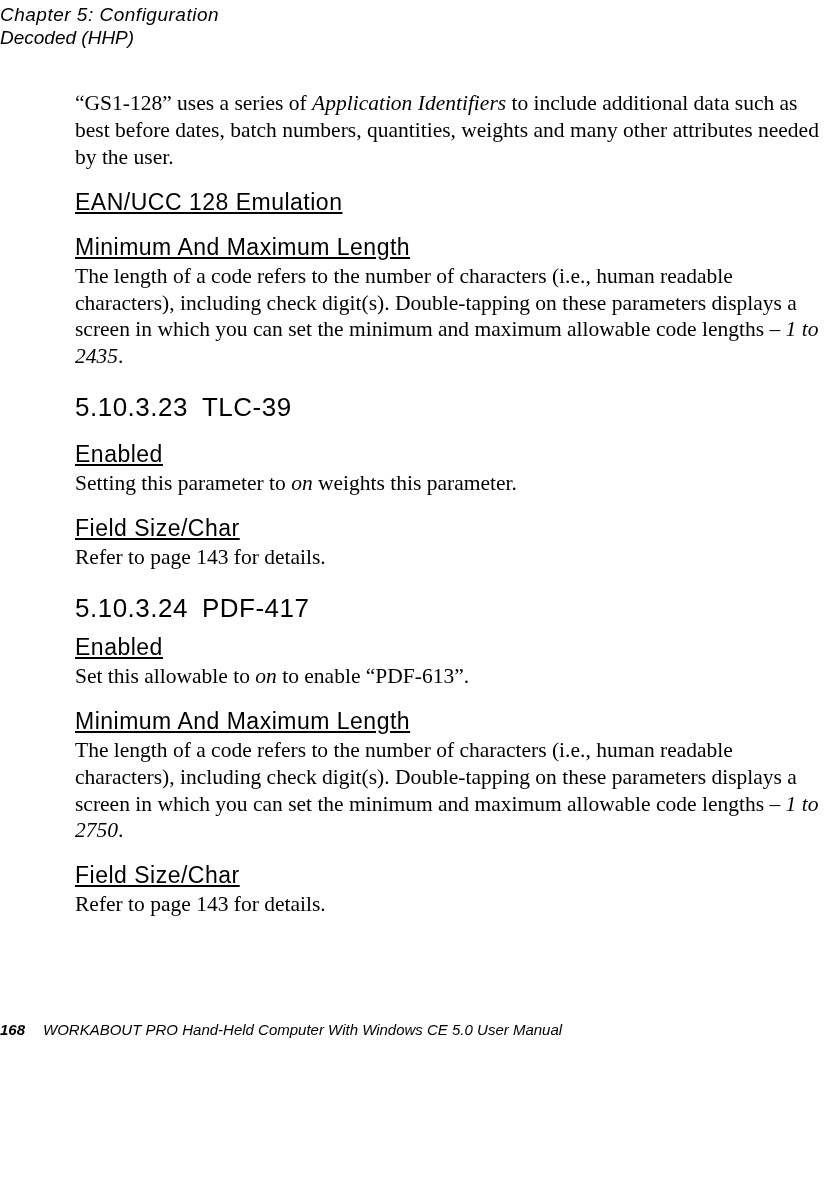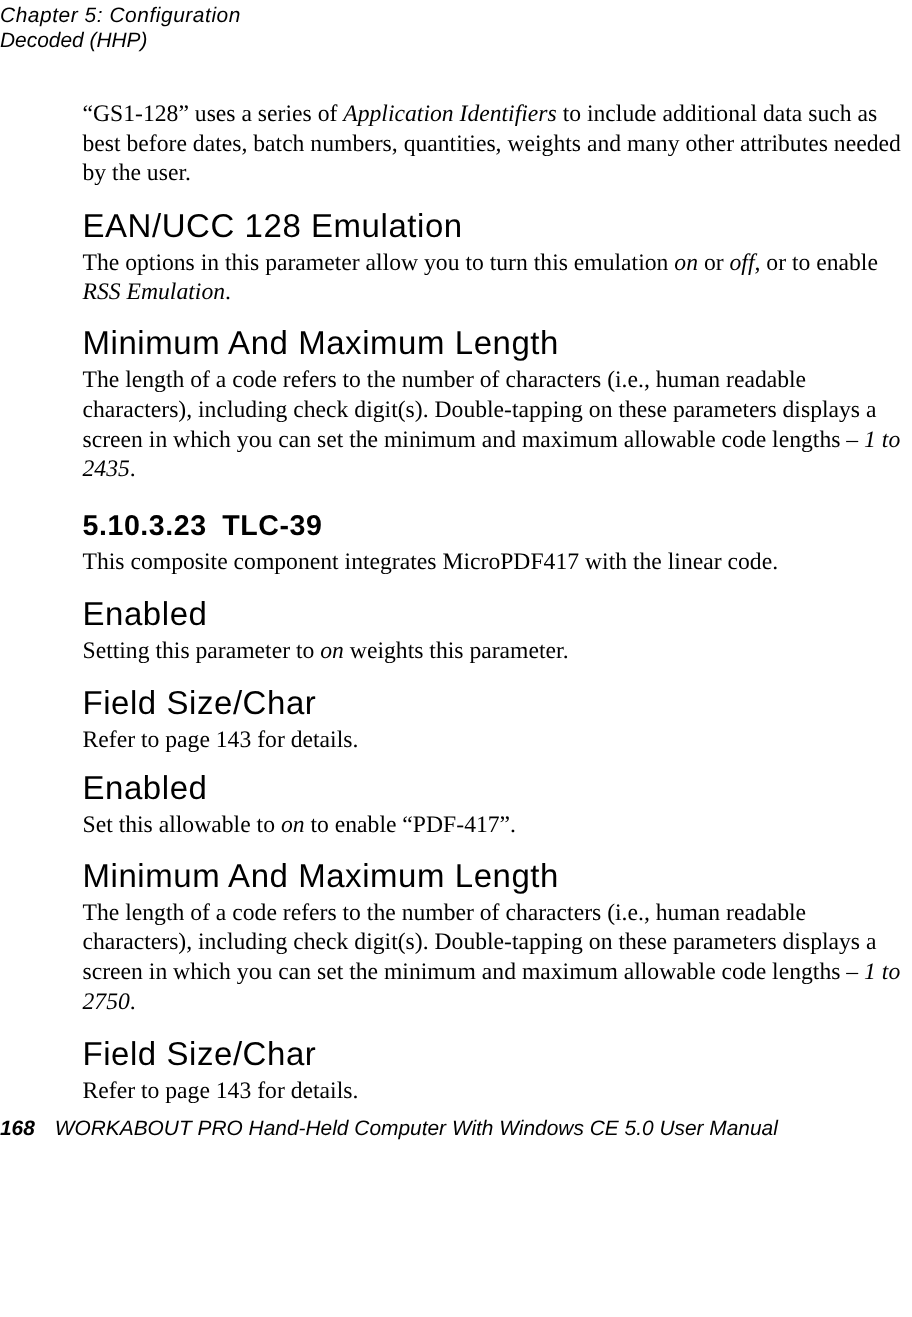--- a/index.html
+++ b/index.html
@@ -43,43 +43,44 @@
     }
     .body-text {
       font-size: 21.5px;
       line-height: 1.25;
       margin: 0 0 14px 0;
     }
     .italic { font-style: italic; }
     .h-sub {
       font-family: "Trebuchet MS", "Lucida Sans", Arial, sans-serif;
       font-weight: normal;
-      font-size: 30px;
+      font-size: 23px;
       margin: 18px 0 2px 0;
       letter-spacing: 0.5px;
       font-stretch: condensed;
+      text-decoration: underline;
     }
     .h-section {
       font-family: "Trebuchet MS", "Lucida Sans", Arial, sans-serif;
-      font-weight: bold;
+      font-weight: normal;
       font-size: 26px;
       margin: 22px 0 4px 0;
       letter-spacing: 0.5px;
       font-stretch: condensed;
     }
     .h-section .num {
       margin-right: 14px;
     }
     .footer {
       position: absolute;
       bottom: 28px;
       left: 0;
       font-family: Arial, Helvetica, sans-serif;
       font-style: italic;
-      font-size: 19px;
+      font-size: 15px;
     }
     .footer .pagenum {
       font-weight: bold;
       margin-right: 18px;
     }
   </style>
 </head>
 <body>
 
 <div class="page">
@@ -89,46 +90,45 @@
     <div class="line2">Decoded (HHP)</div>
   </div>
 
   <div class="content">
 
     <p class="body-text">
       <span>“GS1-128” uses a series of </span><span class="italic">Application Identifiers</span><span> to include additional data such as best before dates, batch numbers, quantities, weights and many other attributes needed by the user.</span>
     </p>
 
     <h3 class="h-sub">EAN/UCC 128 Emulation</h3>
-    <p class="body-text">
-      <span>The options in this parameter allow you to turn this emulation </span><span class="italic">on</span><span> or </span><span class="italic">off</span><span>, or to enable </span><span class="italic">RSS Emulation</span><span>.</span>
-    </p>
 
     <h3 class="h-sub">Minimum And Maximum Length</h3>
     <p class="body-text">
       <span>The length of a code refers to the number of characters (i.e., human readable characters), including check digit(s). Double-tapping on these parameters displays a screen in which you can set the minimum and maximum allowable code lengths – </span><span class="italic">1 to 2435</span><span>.</span>
     </p>
 
     <h2 class="h-section">
       <span class="num">5.10.3.23</span><span>TLC-39</span>
     </h2>
-    <p class="body-text">This composite component integrates MicroPDF417 with the linear code.</p>
 
     <h3 class="h-sub">Enabled</h3>
     <p class="body-text">
       <span>Setting this parameter to </span><span class="italic">on</span><span> weights this parameter.</span>
     </p>
 
     <h3 class="h-sub">Field Size/Char</h3>
     <p class="body-text">Refer to page 143 for details.</p>
 
+    <h2 class="h-section">
+      <span class="num">5.10.3.24</span><span>PDF-417</span>
+    </h2>
 
     <h3 class="h-sub" style="margin-top:10px">Enabled</h3>
     <p class="body-text">
-      <span>Set this allowable to </span><span class="italic">on</span><span> to enable “PDF-417”.</span>
+      <span>Set this allowable to </span><span class="italic">on</span><span> to enable “PDF-613”.</span>
     </p>
 
     <h3 class="h-sub">Minimum And Maximum Length</h3>
     <p class="body-text">
       <span>The length of a code refers to the number of characters (i.e., human readable characters), including check digit(s). Double-tapping on these parameters displays a screen in which you can set the minimum and maximum allowable code lengths – </span><span class="italic">1 to 2750</span><span>.</span>
     </p>
 
     <h3 class="h-sub">Field Size/Char</h3>
     <p class="body-text">Refer to page 143 for details.</p>
 

